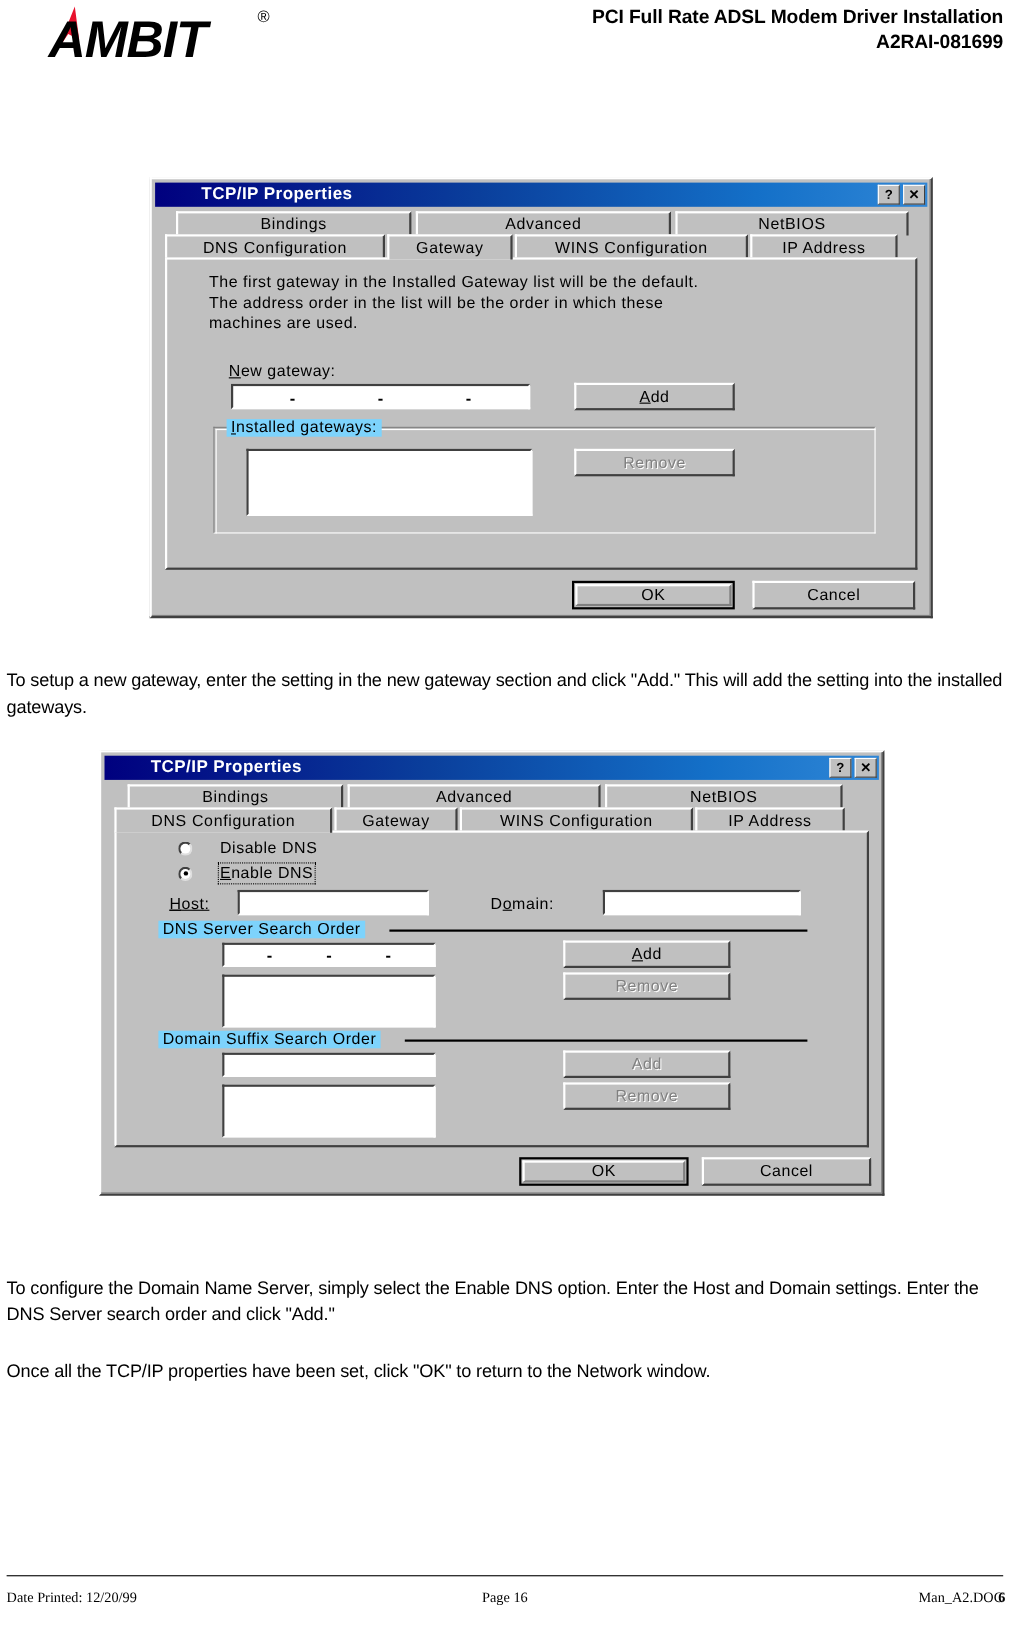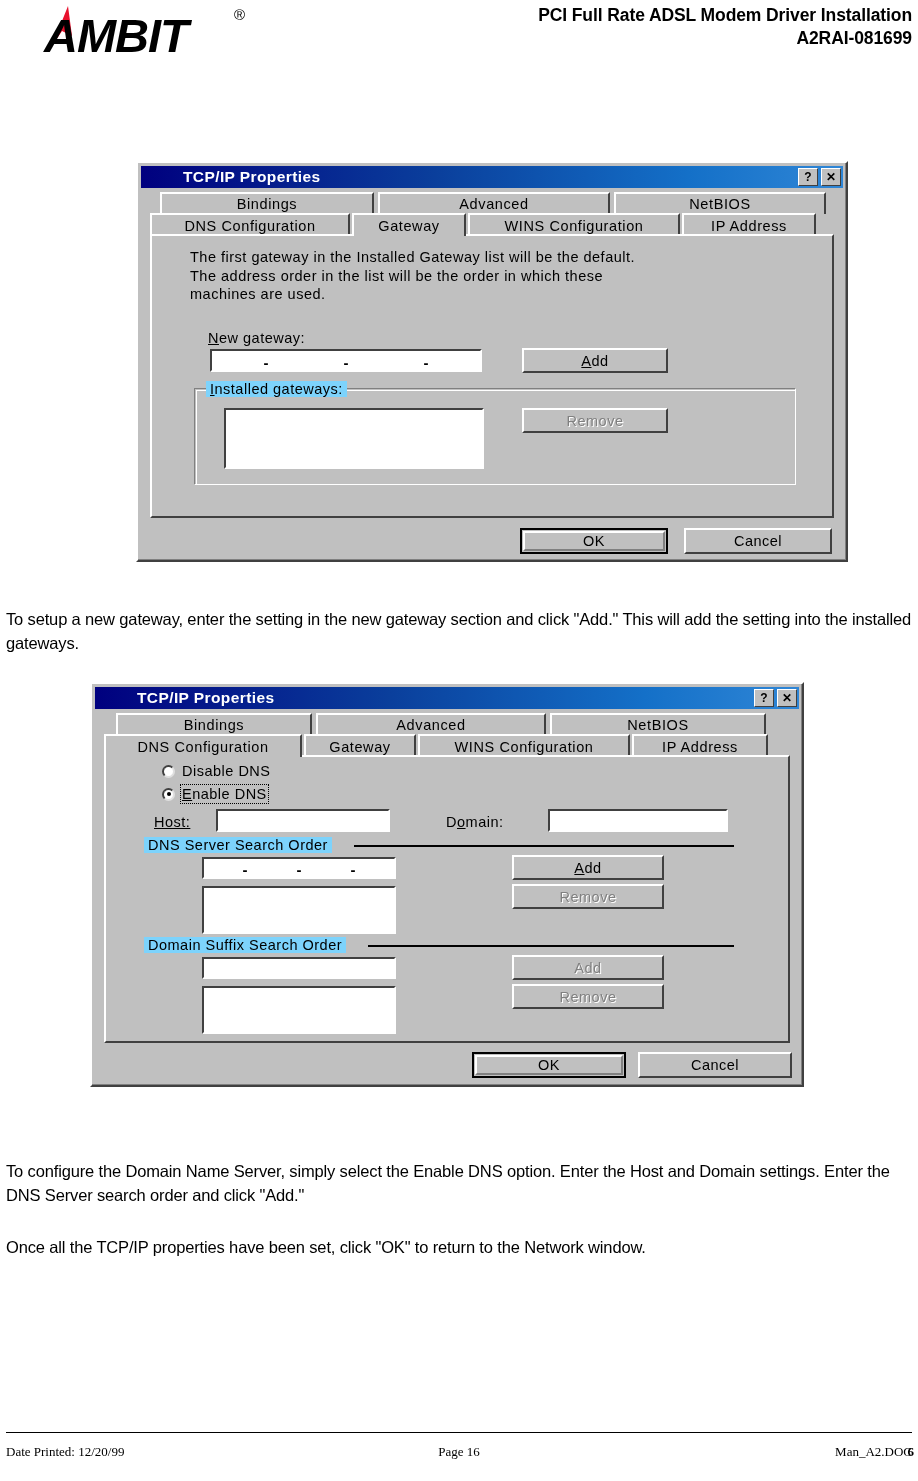--- a/index.html
+++ b/index.html
@@ -243,20 +243,21 @@
     position: absolute;
     height: 0;
     border-top: 2px solid #000;
   }
 
   .radio-row {
     position: absolute;
     display: flex; align-items: center;
     font-size: 14.5px; letter-spacing: 0.5px;
     white-space: nowrap;
+    gap: 18px;
   }
   .radio {
     width: 13px; height: 13px; border-radius: 50%;
     background: #ffffff;
     box-sizing: border-box;
     border-top: 2px solid #404040;
     border-left: 2px solid #404040;
     border-right: 2px solid #dfdfdf;
     border-bottom: 2px solid #dfdfdf;
     margin-right: 7px;

